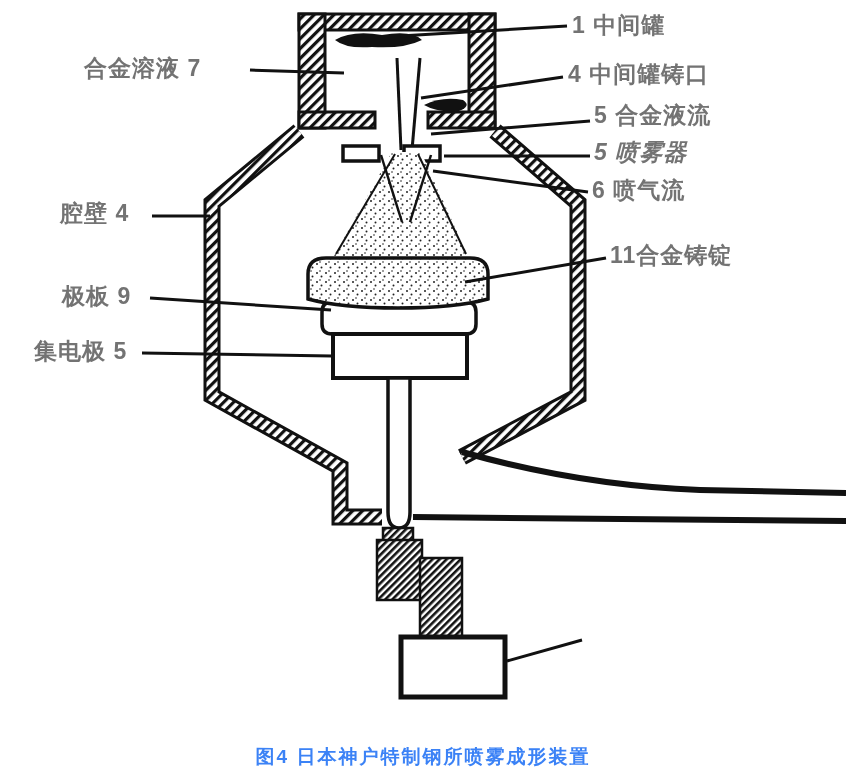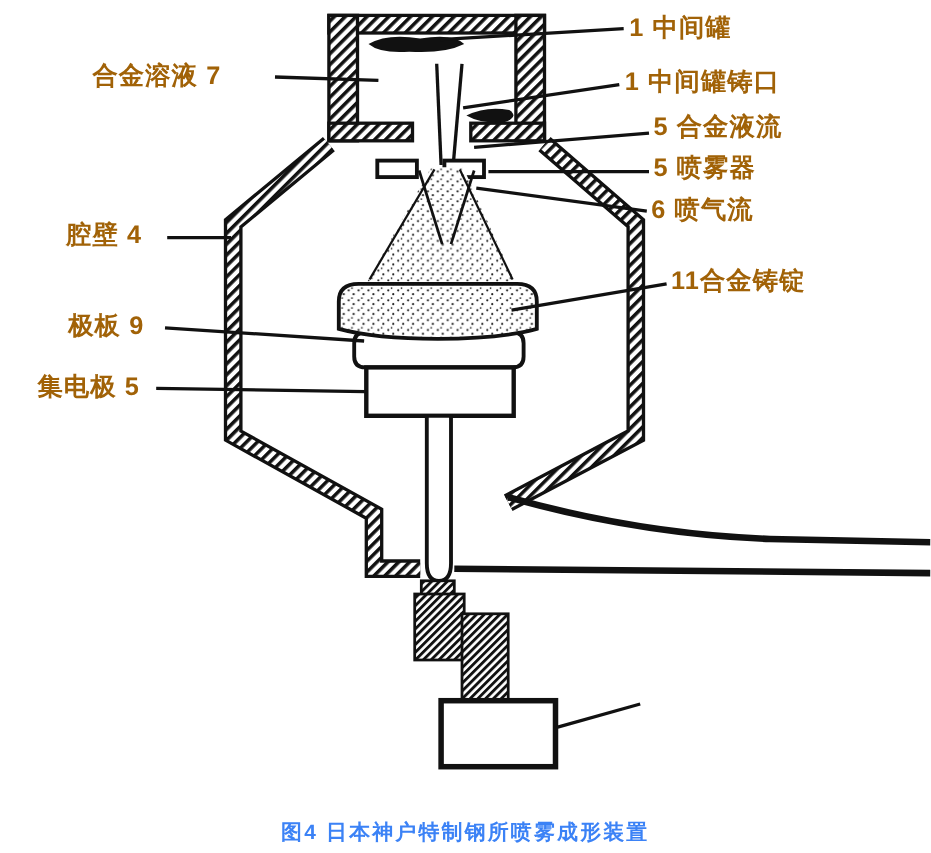--- a/index.html
+++ b/index.html
@@ -5,21 +5,21 @@
   * { margin:0; padding:0; box-sizing:border-box; }
   html,body { background:#ffffff; }
   body { font-family:"Liberation Sans","DejaVu Sans",sans-serif; }
   .stage { position:relative; width:846px; height:775px; background:#ffffff; overflow:hidden; }
   .diagram-svg { position:absolute; left:0; top:0; }
   .lbl {
     position:absolute;
     font-weight:700;
     font-size:23px;
     line-height:1.1;
-    color:#a16207;
+    color:#737373;
     white-space:nowrap;
     letter-spacing:1px;
   }
   .caption {
     position:absolute;
     left:0; right:0; top:744px;
     text-align:center;
     font-weight:700;
     font-size:19px;
     color:#3b82f6;
@@ -113,23 +113,23 @@
       <line x1="152" y1="216" x2="210" y2="216"></line>
       <line x1="465" y1="282" x2="606" y2="258"></line>
       <line x1="150" y1="298" x2="331" y2="310"></line>
       <line x1="142" y1="353" x2="332" y2="356"></line>
       <line x1="507" y1="661" x2="582" y2="640"></line>
     </g>
   </svg>
 
   <div class="lbl" style="left:572px; top:13px;">1 中间罐</div>
   <div class="lbl" style="left:84px; top:56px;">合金溶液 7</div>
-  <div class="lbl" style="left:568px; top:62px;">1 中间罐铸口</div>
+  <div class="lbl" style="left:568px; top:62px;">4 中间罐铸口</div>
   <div class="lbl" style="left:594px; top:103px;">5 合金液流</div>
-  <div class="lbl" style="left:594px; top:140px;">5 喷雾器</div>
+  <div class="lbl" style="left:594px; top:140px;font-style:italic;">5 喷雾器</div>
   <div class="lbl" style="left:592px; top:178px;">6 喷气流</div>
   <div class="lbl" style="left:60px; top:201px;">腔壁 4</div>
   <div class="lbl" style="left:610px; top:243px;">11合金铸锭</div>
   <div class="lbl" style="left:62px; top:284px;">极板 9</div>
   <div class="lbl" style="left:34px; top:339px;">集电极 5</div>
 
   <div class="caption">图4  日本神户特制钢所喷雾成形装置</div>
 </div>
 
 </body></html>

